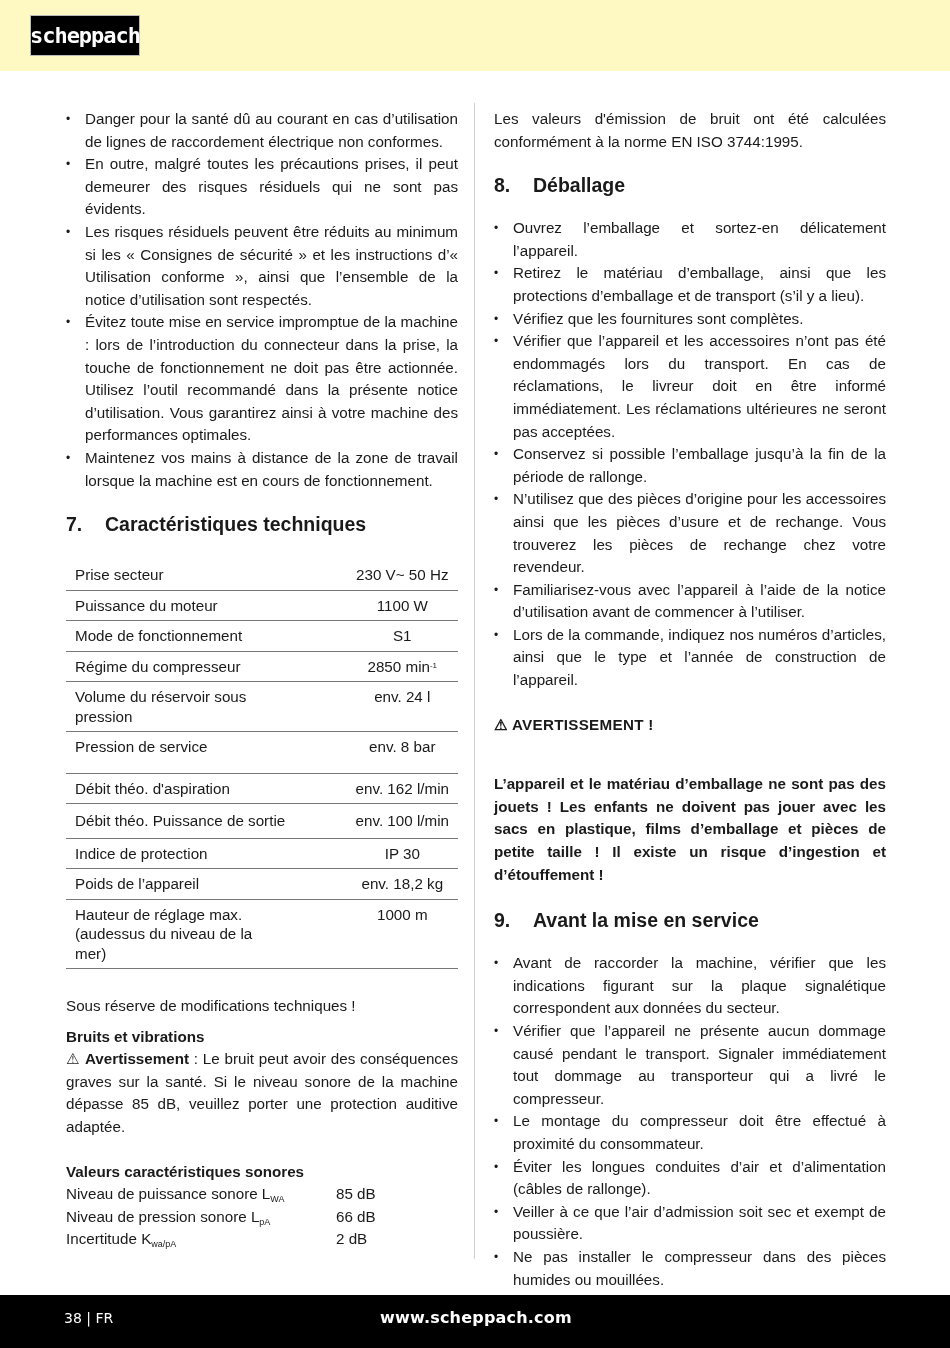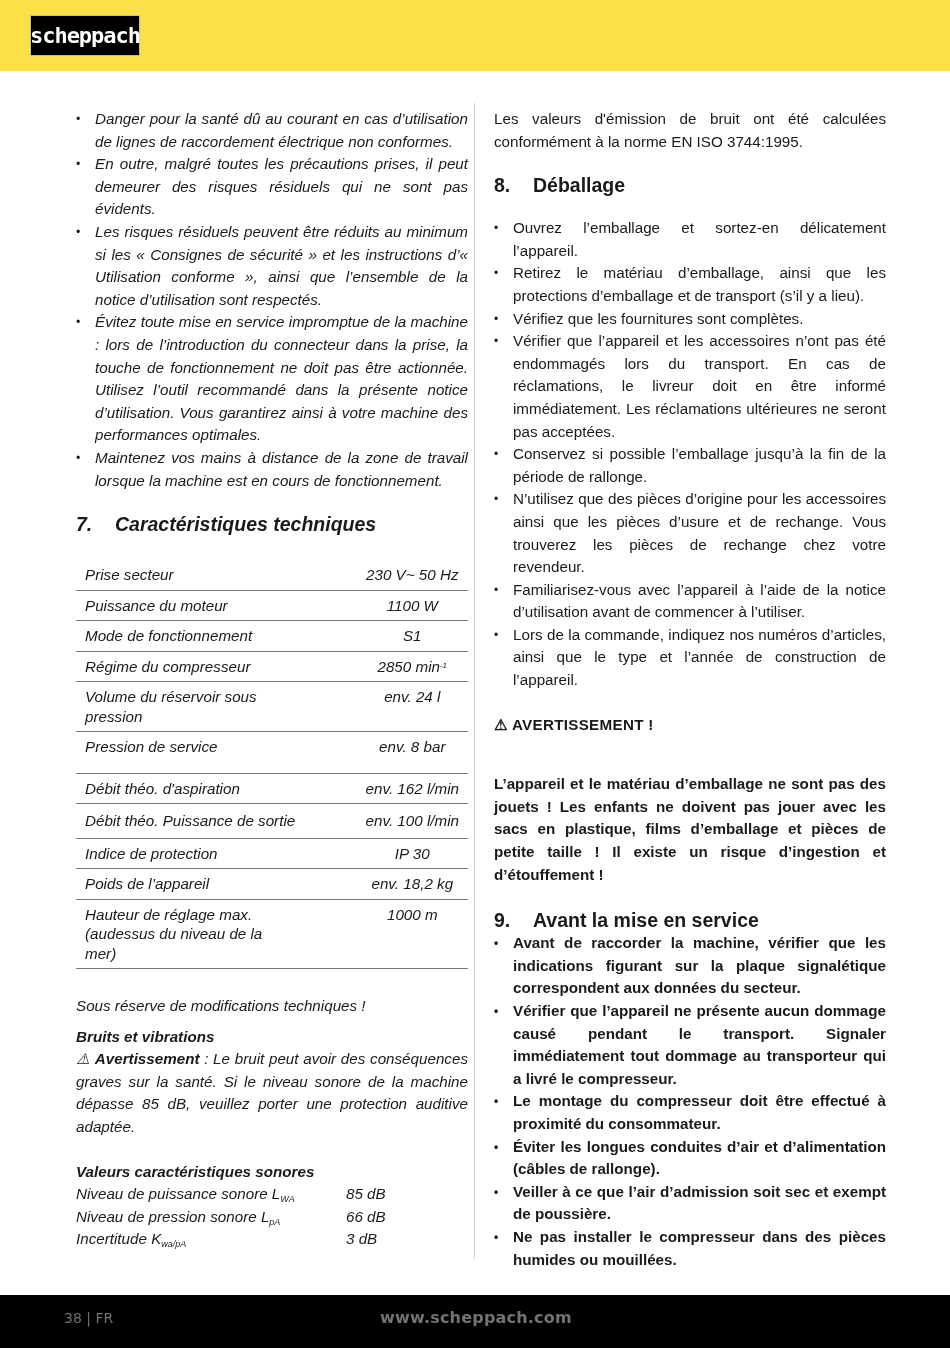--- a/index.html
+++ b/index.html
@@ -1,25 +1,25 @@
 <!DOCTYPE html>
 <html><head>
 <meta charset="utf-8">
 <style>
   * { margin: 0; padding: 0; box-sizing: border-box; }
   html, body { width: 950px; height: 1348px; background: #ffffff; overflow: hidden; }
   body { position: relative; font-family: "Liberation Sans", sans-serif; color: #1a1a1a; }
 
-  .header { position: absolute; left: 0; top: 0; width: 950px; height: 71px; background: #fde047; }
+  .header { position: absolute; left: 0; top: 0; width: 950px; height: 71px; background: #fef9c3; }
   .logo { position: absolute; left: 30px; top: 15px; width: 110px; height: 41px; background: #000; color: #fff;
           font-family: "DejaVu Sans Mono", monospace; font-weight: bold; font-size: 22px; letter-spacing: -1px;
           display: flex; align-items: center; justify-content: center; border: 1px solid #bbb; }
 
   .col { position: absolute; top: 108px; font-size: 15.2px; line-height: 22.6px; }
-  .col-left { left: 76px; width: 392px; font-style: italic; }
+  .col-left { left: 66px; width: 392px; }
   .col-right { left: 494px; width: 392px; }
   .divider { position: absolute; left: 474px; top: 103px; width: 1px; height: 1156px; background: #cfcfcf; }
 
   p.just, li { text-align: justify; }
   ul.bullets { list-style: none; }
   ul.bullets li { position: relative; padding-left: 19px; }
   ul.bullets li::before { content: "•"; position: absolute; left: 0; top: 0; font-size: 12px; }
 
   h2.section { font-size: 19.5px; font-weight: bold; line-height: 24px; display: flex; }
   h2.section .num { width: 39px; }
@@ -29,21 +29,21 @@
   table.specs td.val { text-align: center; white-space: nowrap; }
   sup { font-size: 8px; vertical-align: top; position: relative; top: -1px; }
   sub { font-size: 9px; vertical-align: bottom; position: relative; top: 5px; }
 
   .sound-row { display: flex; gap: 13px; }
   .sound-row .lbl { width: 257px; }
 
   .warn-head { font-weight: bold; letter-spacing: 0.3px; }
   .bold-block { font-weight: bold; text-align: justify; margin-top: 37px; }
 
-  .footer { position: absolute; left: 0; top: 1295px; width: 950px; height: 53px; background: #000; color: #737373; }
+  .footer { position: absolute; left: 0; top: 1295px; width: 950px; height: 53px; background: #000; color: #ffffff; }
   .footer .page { position: absolute; left: 64px; top: 15px; font-size: 14px; font-family: "DejaVu Sans", sans-serif; }
   .footer .url { position: absolute; left: 380px; top: 13px; font-size: 16px; font-weight: bold; font-family: "DejaVu Sans", sans-serif; letter-spacing: 0.2px; }
 </style>
 </head>
 <body>
 
 <div class="header">
   <div class="logo">scheppach</div>
 </div>
 
@@ -121,21 +121,21 @@
   <div class="sound-row">
       <span class="lbl"><span>Niveau de puissance sonore L</span><sub>WA</sub></span>
       <span>85 dB</span>
     </div>
   <div class="sound-row">
       <span class="lbl"><span>Niveau de pression sonore L</span><sub>pA</sub></span>
       <span>66 dB</span>
     </div>
   <div class="sound-row">
       <span class="lbl"><span>Incertitude K</span><sub>wa/pA</sub></span>
-      <span>3 dB</span>
+      <span>2 dB</span>
     </div>
 </div>
 
 <div class="col col-right">
   <p class="just">Les valeurs d'émission de bruit ont été calculées conformément à la norme EN ISO 3744:1995.</p>
 
   <h2 class="section" style="margin-top:20px;">
     <span class="num">8.</span>
     <span>Déballage</span>
   </h2>
@@ -152,21 +152,21 @@
   </ul>
 
   <p class="warn-head" style="margin-top:22px;"><span>⚠</span> <span>AVERTISSEMENT !</span></p>
   <p class="bold-block">L’appareil et le matériau d’emballage ne sont pas des jouets ! Les enfants ne doivent pas jouer avec les sacs en plastique, films d’emballage et pièces de petite taille ! Il existe un risque d’ingestion et d’étouffement !</p>
 
   <h2 class="section" style="margin-top:22px;">
     <span class="num">9.</span>
     <span>Avant la mise en service</span>
   </h2>
 
-  <ul class="bullets" style="font-weight:bold;">
+  <ul class="bullets" style="margin-top:20px;">
     <li>Avant de raccorder la machine, vérifier que les indications figurant sur la plaque signalétique correspondent aux données du secteur.</li>
     <li>Vérifier que l’appareil ne présente aucun dommage causé pendant le transport. Signaler immédiatement tout dommage au transporteur qui a livré le compresseur.</li>
     <li>Le montage du compresseur doit être effectué à proximité du consommateur.</li>
     <li>Éviter les longues conduites d’air et d’alimentation (câbles de rallonge).</li>
     <li>Veiller à ce que l’air d’admission soit sec et exempt de poussière.</li>
     <li>Ne pas installer le compresseur dans des pièces humides ou mouillées.</li>
   </ul>
 </div>
 
 <div class="footer">

